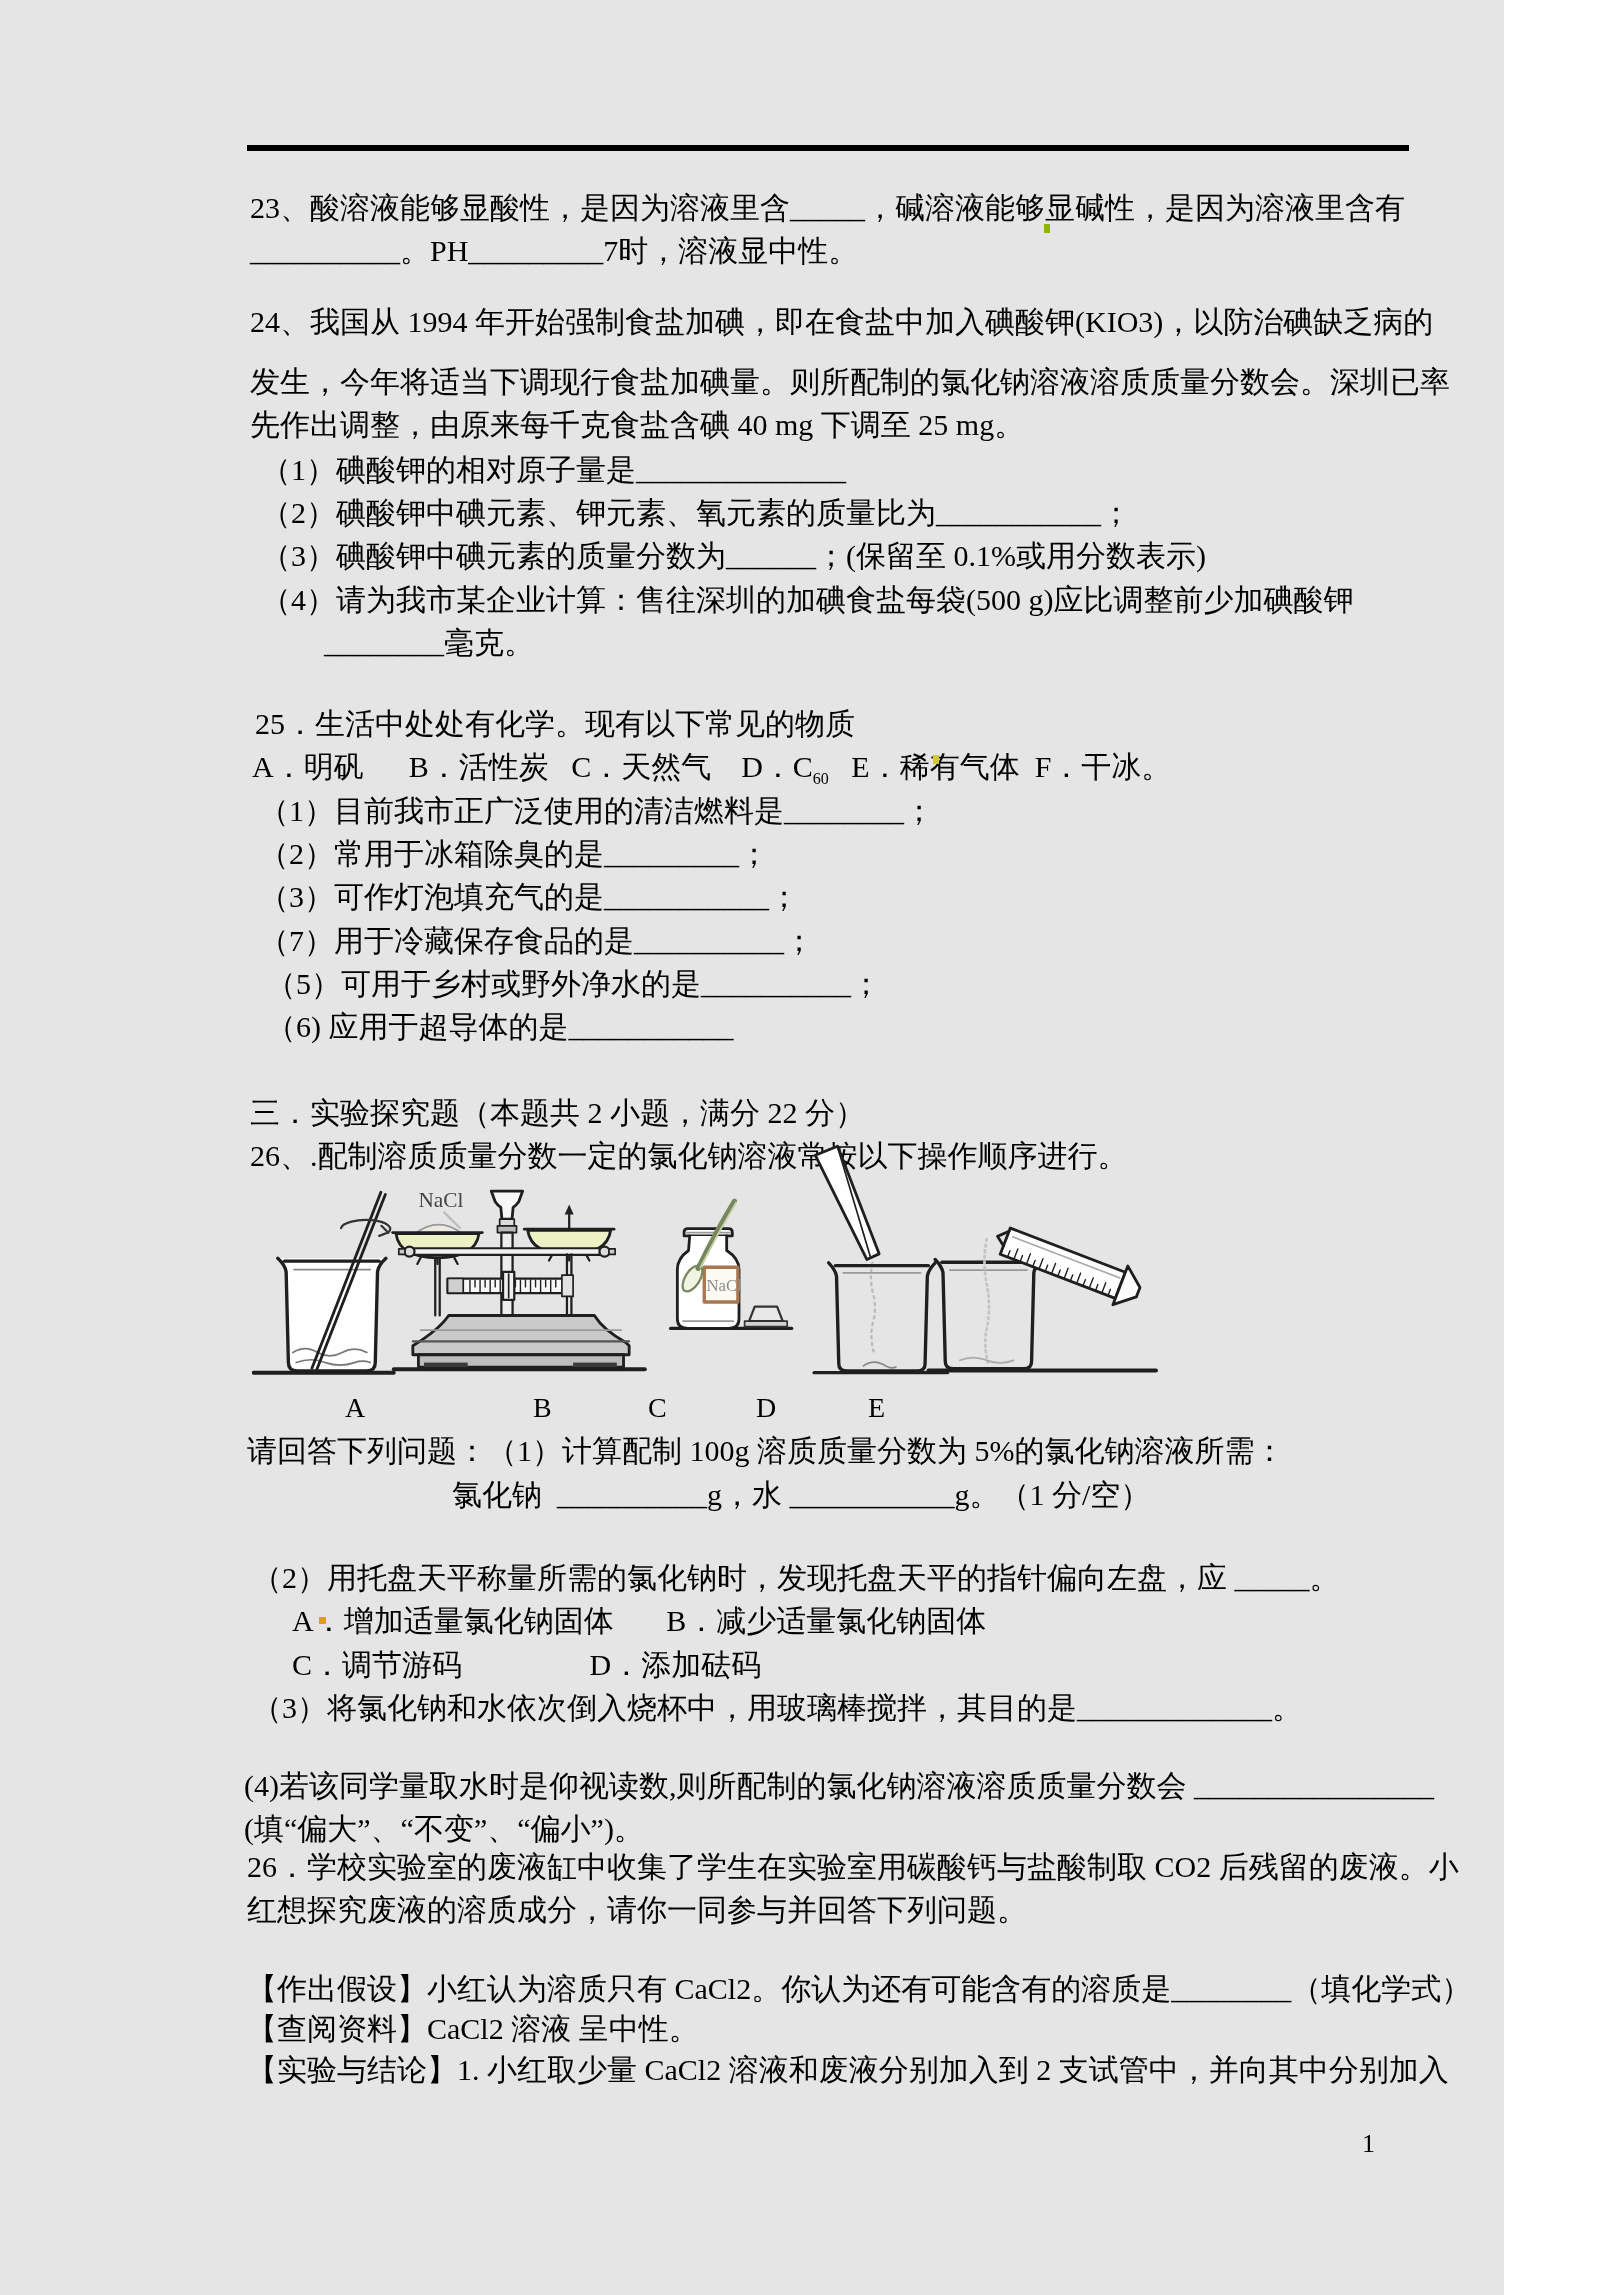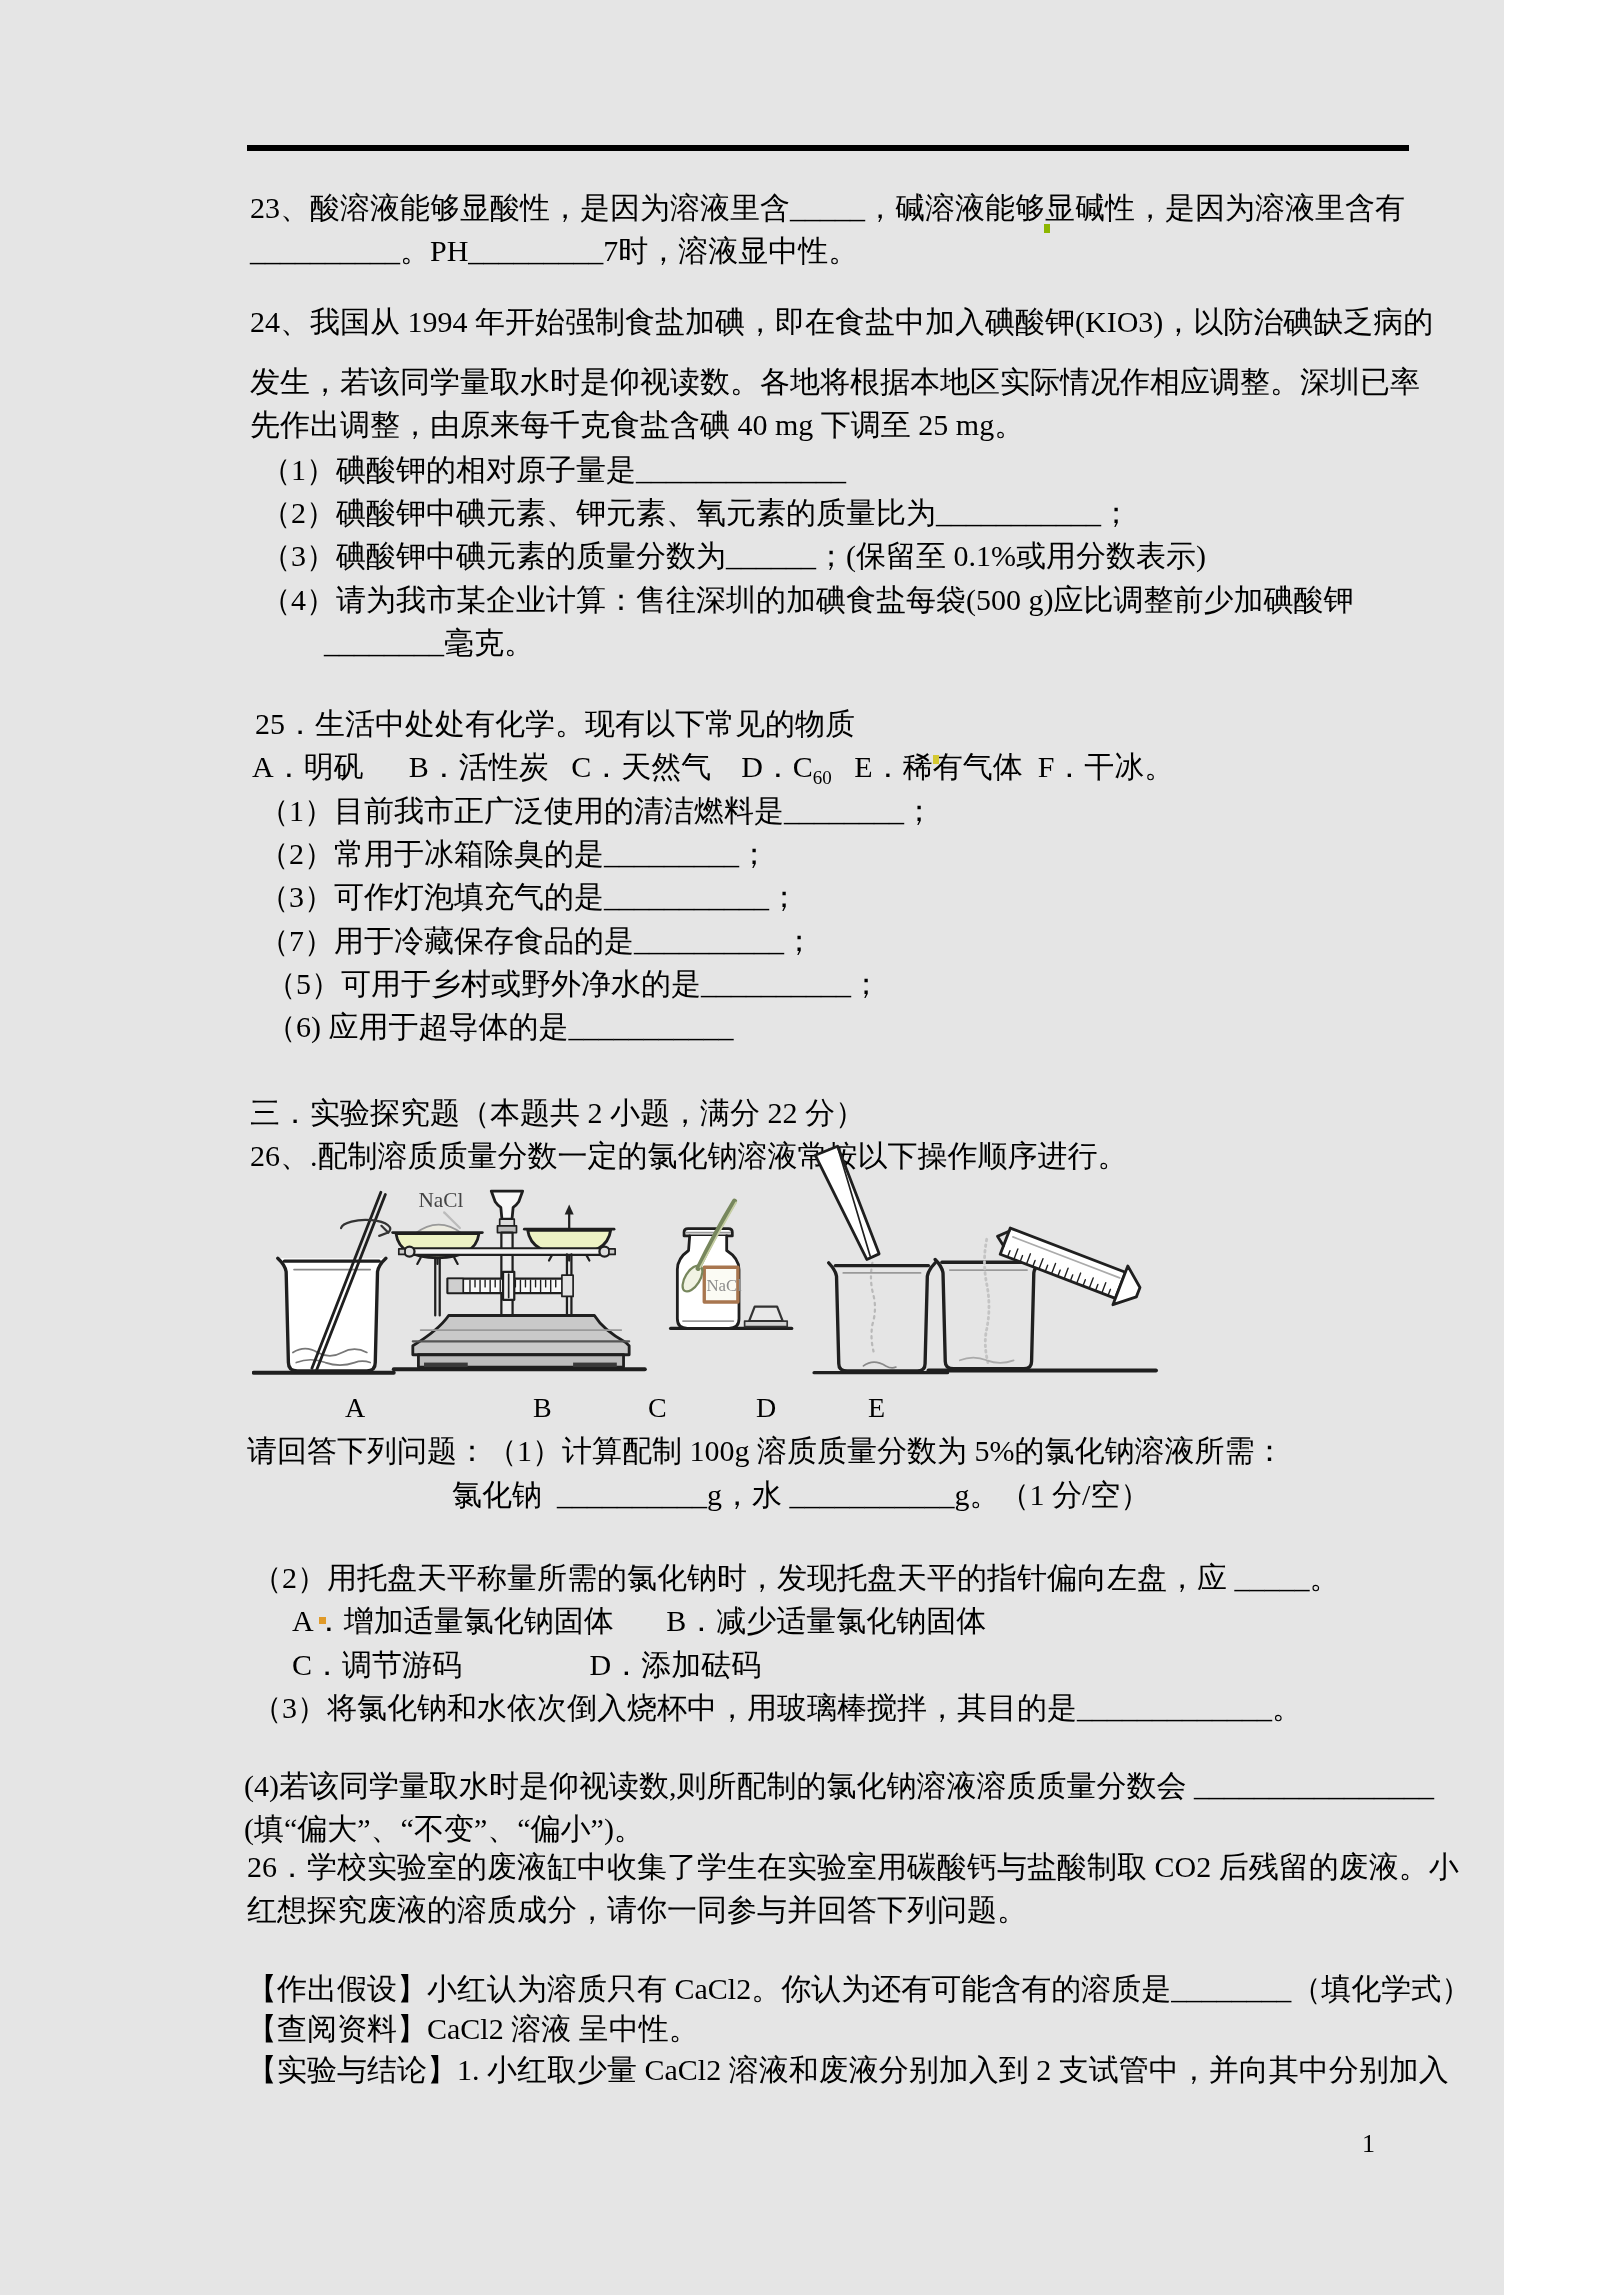--- a/index.html
+++ b/index.html
@@ -1,40 +1,40 @@
 <!DOCTYPE html>
 <html style="font-size:9px"><head>
 <meta charset="utf-8">
 <style>
   html,body{margin:0;padding:0;background:#ffffff;}
   .page{position:relative;width:1504px;height:2295px;background:#e5e5e5;overflow:hidden;
         font-family:"Liberation Serif","DejaVu Serif",serif;color:#000;}
   .rule{position:absolute;left:247px;top:145px;width:1162px;height:5.6px;background:#000;}
   .line{position:absolute;left:250px;font-size:30px;line-height:35px;white-space:pre;}
-  .sub{font-size:19px;position:relative;top:6.7px;}
+  .sub{font-size:16px;position:relative;top:6.7px;}
   .fig-label{position:absolute;top:1392px;font-size:28px;}
   .pagenum{position:absolute;left:1362px;top:2129px;font-size:26px;}
   .artifact{position:absolute;}
   .a-green{background:#8db600;}
   .a-yellow{background:#d4c832;}
   .a-orange{background:#e09a28;}
   svg .lw{stroke-linecap:round;stroke-linejoin:round;}
 </style>
 </head>
 <body>
 
 <div class="page">
 
   <div class="rule"></div>
 
   <div class="line" style="top:190px">23、酸溶液能够显酸性，是因为溶液里含_____，碱溶液能够显碱性，是因为溶液里含有</div>
   <div class="line" style="top:233px">__________。PH_________7时，溶液显中性。</div>
 
   <div class="line" style="top:304px">24、我国从 1994 年开始强制食盐加碘，即在食盐中加入碘酸钾(KIO3)，以防治碘缺乏病的</div>
-  <div class="line" style="top:364px">发生，若该同学量取水时是仰视读数。各地将根据本地区实际情况作相应调整。深圳已率</div>
+  <div class="line" style="top:364px">发生，今年将适当下调现行食盐加碘量。则所配制的氯化钠溶液溶质质量分数会。深圳已率</div>
   <div class="line" style="top:407px">先作出调整，由原来每千克食盐含碘 40 mg 下调至 25 mg。</div>
   <div class="line" style="top:452px;left:261px">（1）碘酸钾的相对原子量是______________</div>
   <div class="line" style="top:495px;left:261px">（2）碘酸钾中碘元素、钾元素、氧元素的质量比为___________；</div>
   <div class="line" style="top:538px;left:261px">（3）碘酸钾中碘元素的质量分数为______；(保留至 0.1%或用分数表示)</div>
   <div class="line" style="top:582px;left:261px">（4）请为我市某企业计算：售往深圳的加碘食盐每袋(500 g)应比调整前少加碘酸钾</div>
   <div class="line" style="top:625px;left:324px">________毫克。</div>
 
   <div class="line" style="top:706px;left:255px">25．生活中处处有化学。现有以下常见的物质</div>
   <div class="line" style="top:749px;left:252px"><span>A．明矾      B．活性炭   C．天然气    D．C</span><span class="sub">60</span><span>   E．稀有气体  F．干冰。</span></div>
   <div class="line" style="top:793px;left:259px">（1）目前我市正广泛使用的清洁燃料是________；</div>

